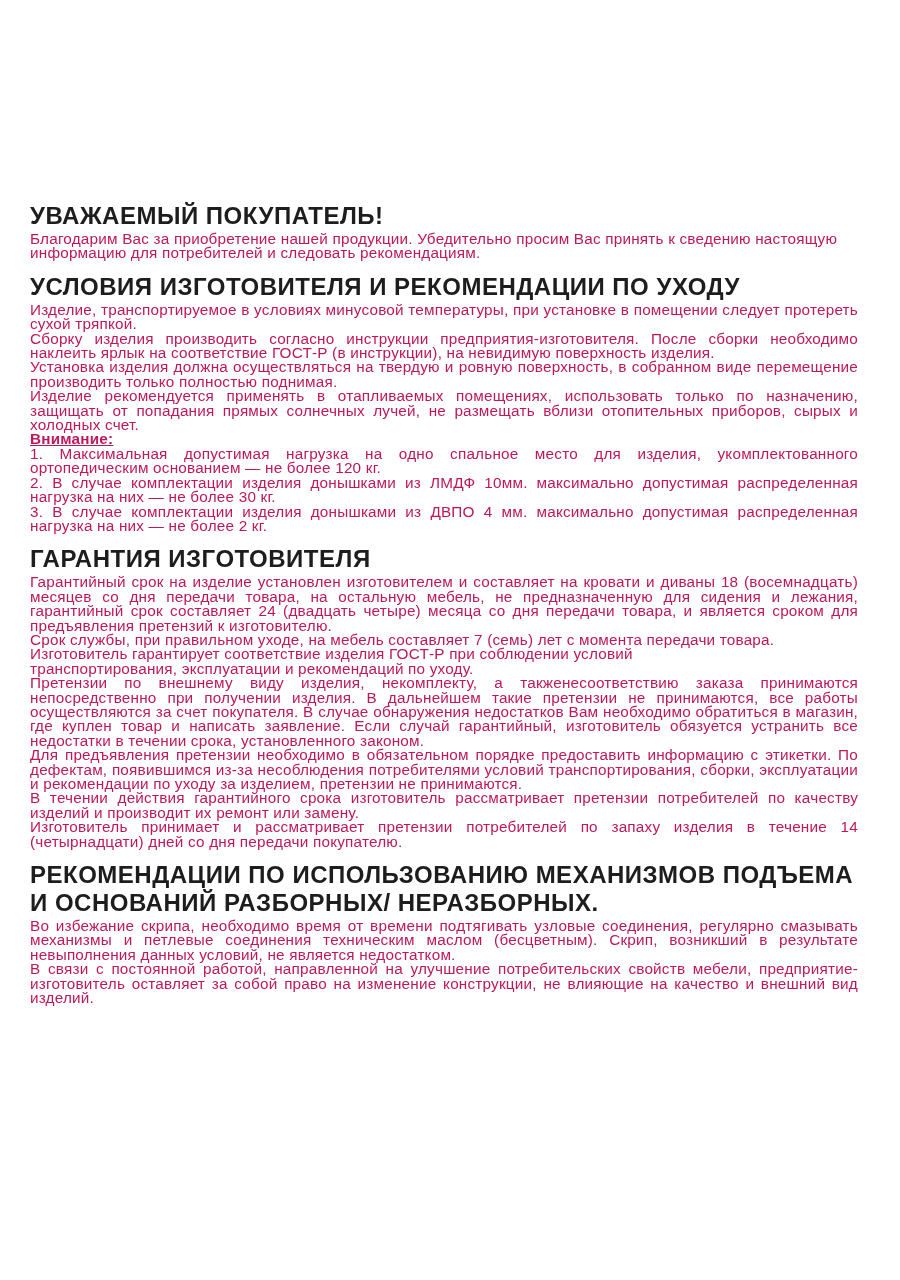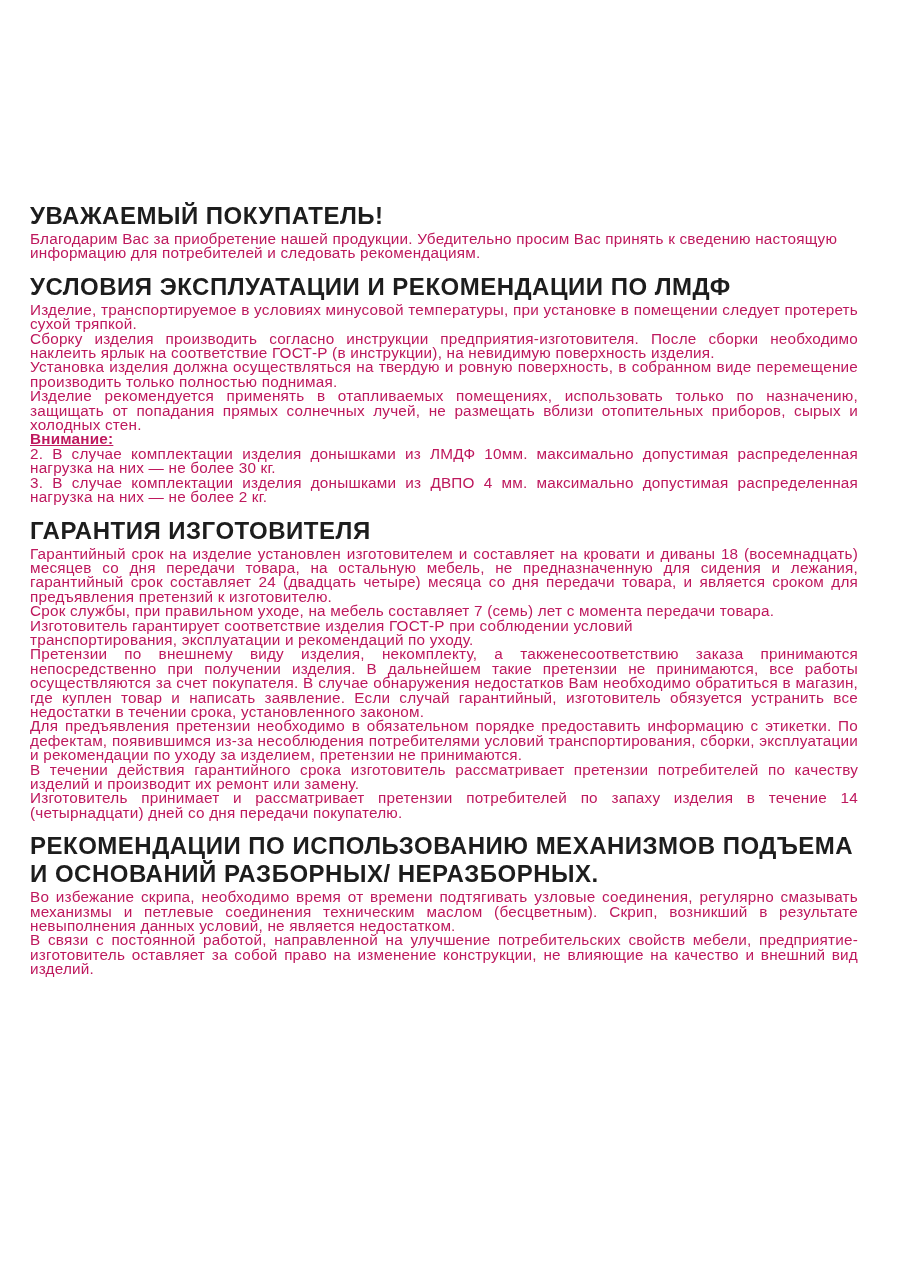--- a/index.html
+++ b/index.html
@@ -43,26 +43,27 @@
 <body>
 
 <div class="page">
 
   <section class="first">
     <h1>УВАЖАЕМЫЙ ПОКУПАТЕЛЬ!</h1>
     <p class="ragged">Благодарим Вас за приобретение нашей продукции. Убедительно просим Вас принять к сведению настоящую информацию для потребителей и следовать рекомендациям.</p>
   </section>
 
   <section>
-    <h1>УСЛОВИЯ ЭКСПЛУАТАЦИИ И РЕКОМЕНДАЦИИ ПО ЛМДФ</h1>
+    <h1>УСЛОВИЯ ИЗГОТОВИТЕЛЯ И РЕКОМЕНДАЦИИ ПО УХОДУ</h1>
     <p>Изделие, транспортируемое в условиях минусовой температуры, при установке в помещении следует протереть сухой тряпкой.</p>
     <p>Сборку изделия производить согласно инструкции предприятия-изготовителя. После сборки необходимо наклеить ярлык на соответствие ГОСТ-Р (в инструкции), на невидимую поверхность изделия.</p>
     <p>Установка изделия должна осуществляться на твердую и ровную поверхность, в собранном виде перемещение производить только полностью поднимая.</p>
-    <p>Изделие рекомендуется  применять в отапливаемых помещениях, использовать только по назначению, защищать от попадания прямых солнечных лучей, не размещать вблизи отопительных приборов, сырых и холодных стен.</p>
+    <p>Изделие рекомендуется  применять в отапливаемых помещениях, использовать только по назначению, защищать от попадания прямых солнечных лучей, не размещать вблизи отопительных приборов, сырых и холодных счет.</p>
     <p class="attention-label">Внимание:</p>
+    <p>1. Максимальная допустимая нагрузка на одно спальное место для изделия, укомплектованного ортопедическим основанием — не более 120 кг.</p>
     <p>2. В случае комплектации изделия донышками из ЛМДФ 10мм. максимально допустимая распределенная нагрузка на них — не более 30 кг.</p>
     <p>3. В случае комплектации изделия донышками из ДВПО 4 мм. максимально допустимая распределенная нагрузка на них — не более 2 кг.</p>
   </section>
 
   <section>
     <h1>ГАРАНТИЯ ИЗГОТОВИТЕЛЯ</h1>
     <p>Гарантийный срок на изделие установлен изготовителем и составляет на кровати и диваны 18 (восемнадцать) месяцев со дня передачи товара, на остальную мебель, не предназначенную для сидения и лежания, гарантийный срок составляет 24 (двадцать четыре) месяца со дня передачи товара, и является сроком для предъявления претензий к изготовителю.</p>
     <p>Срок службы, при правильном уходе, на мебель составляет 7 (семь) лет с момента передачи товара.</p>
     <p class="ragged">Изготовитель гарантирует соответствие изделия ГОСТ-Р при соблюдении условий</p>
     <p class="ragged">транспортирования, эксплуатации и рекомендаций по уходу.</p>

